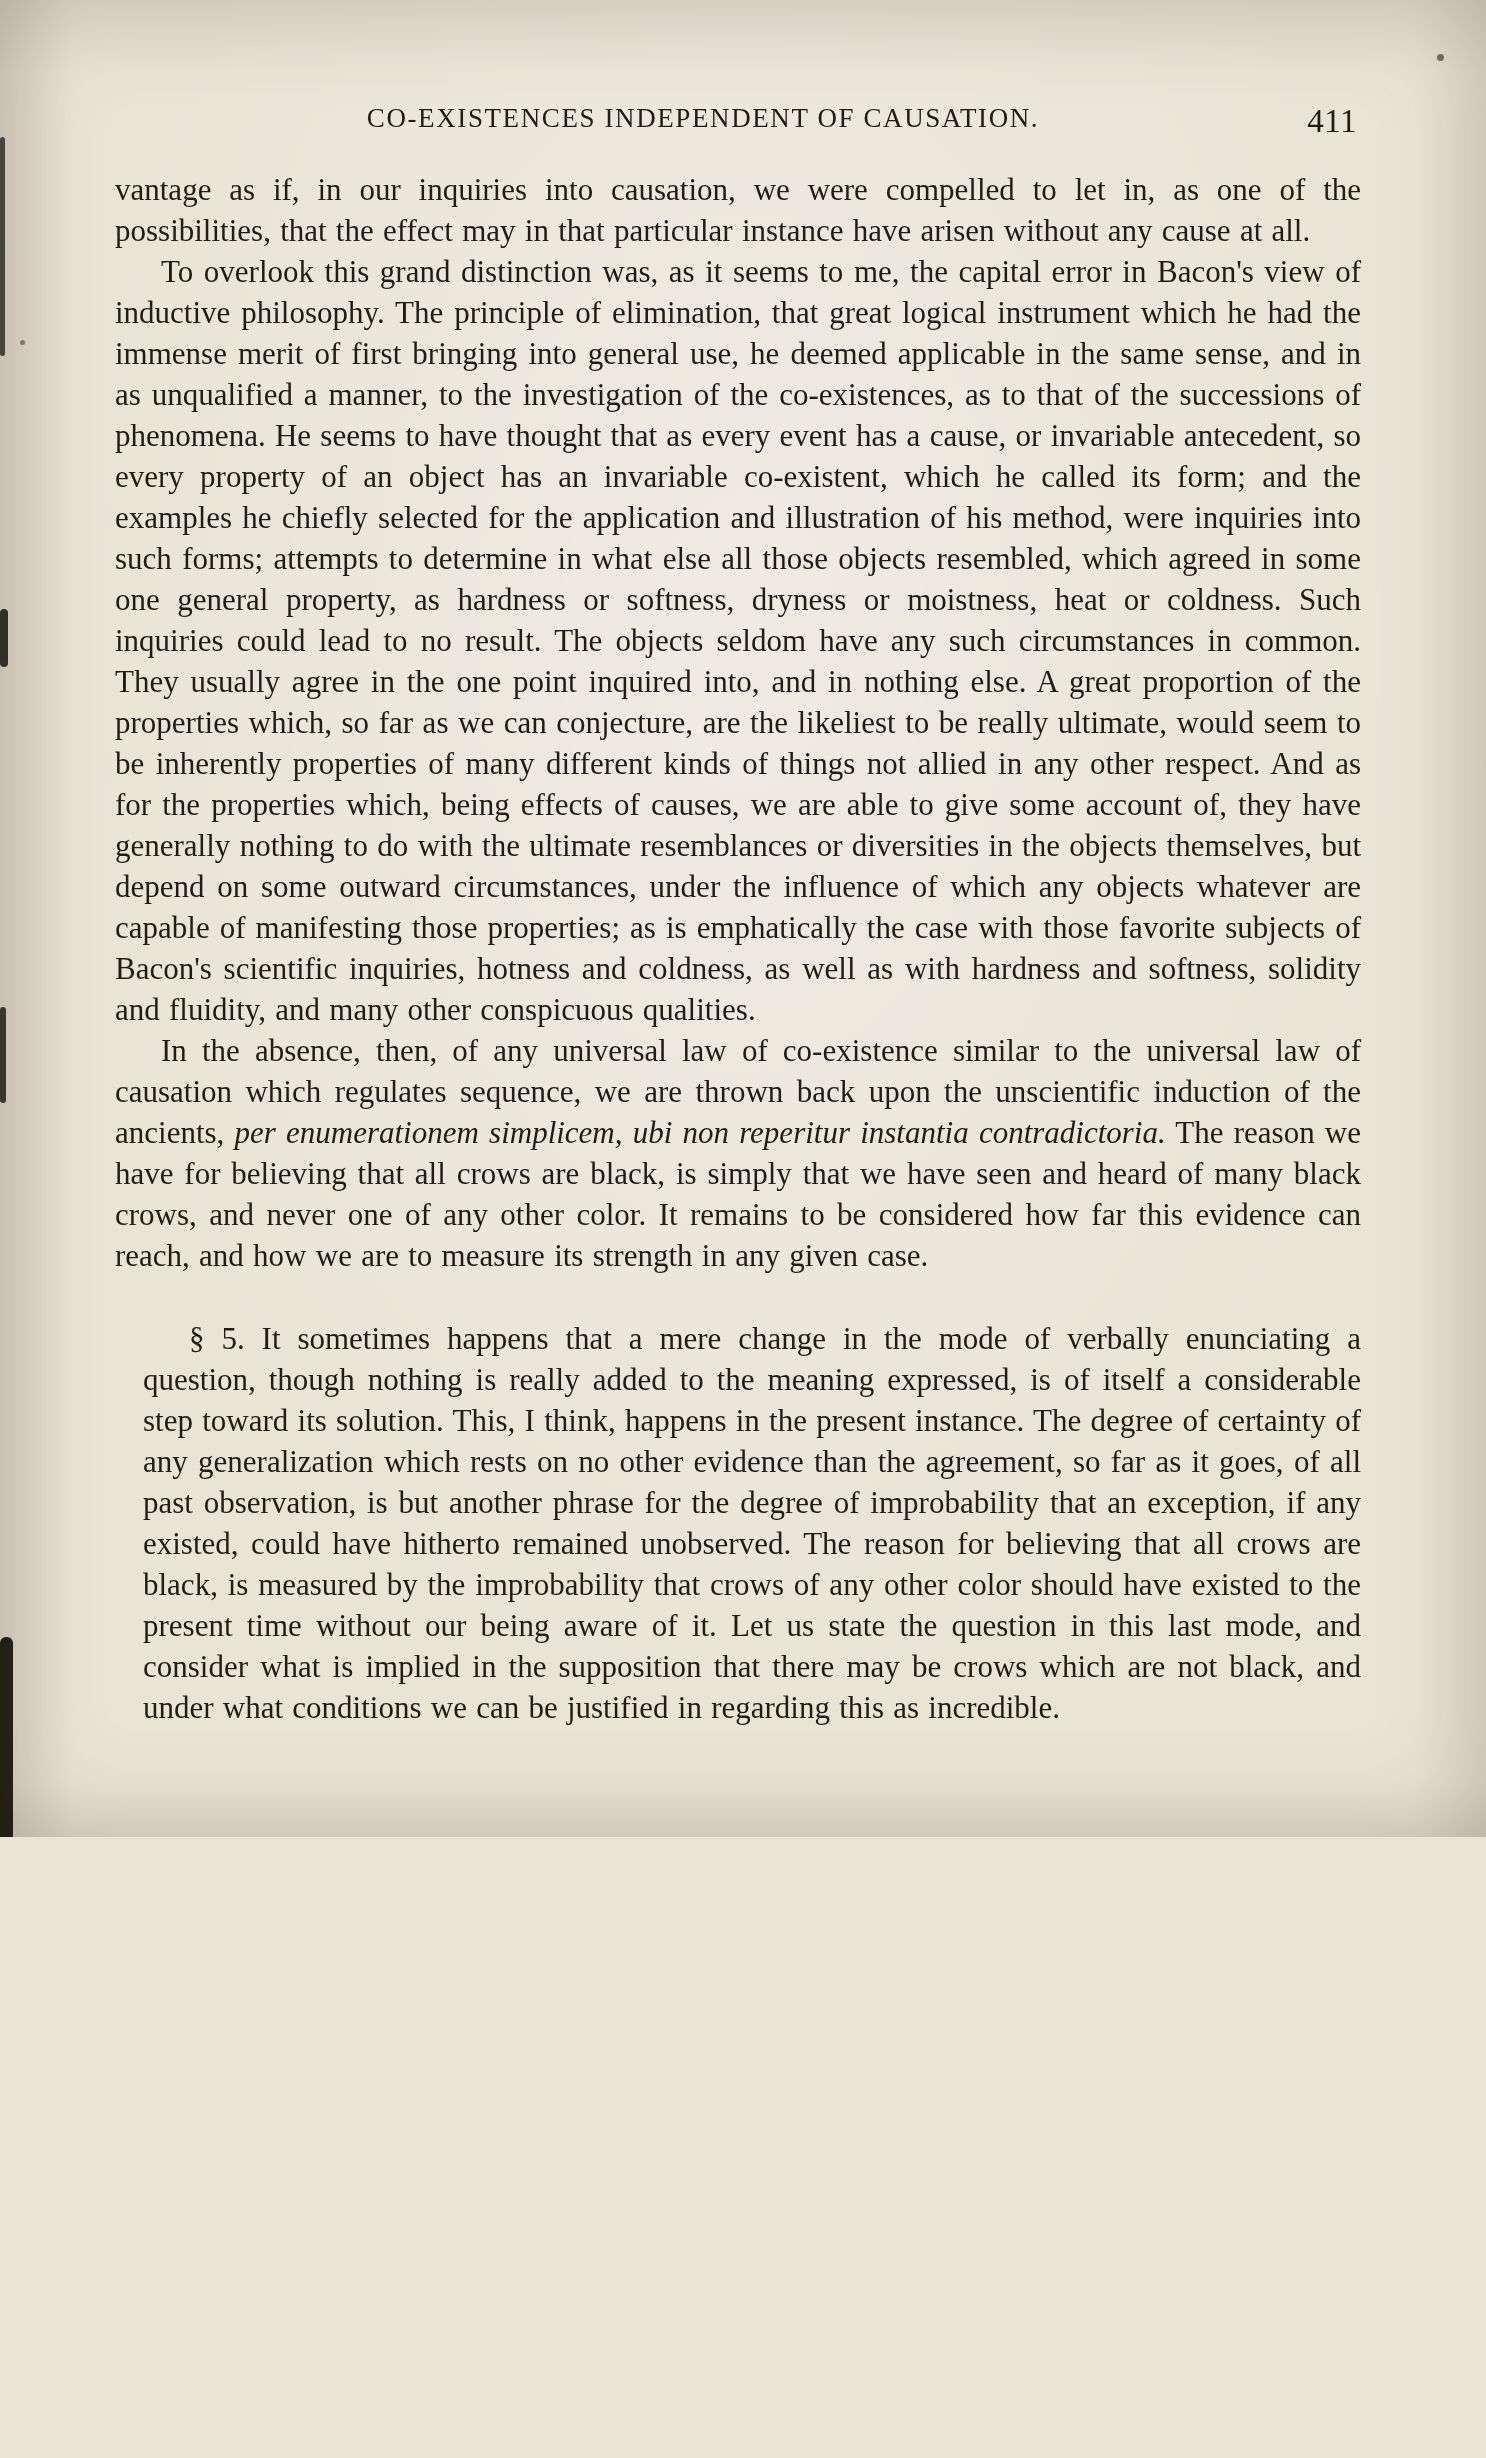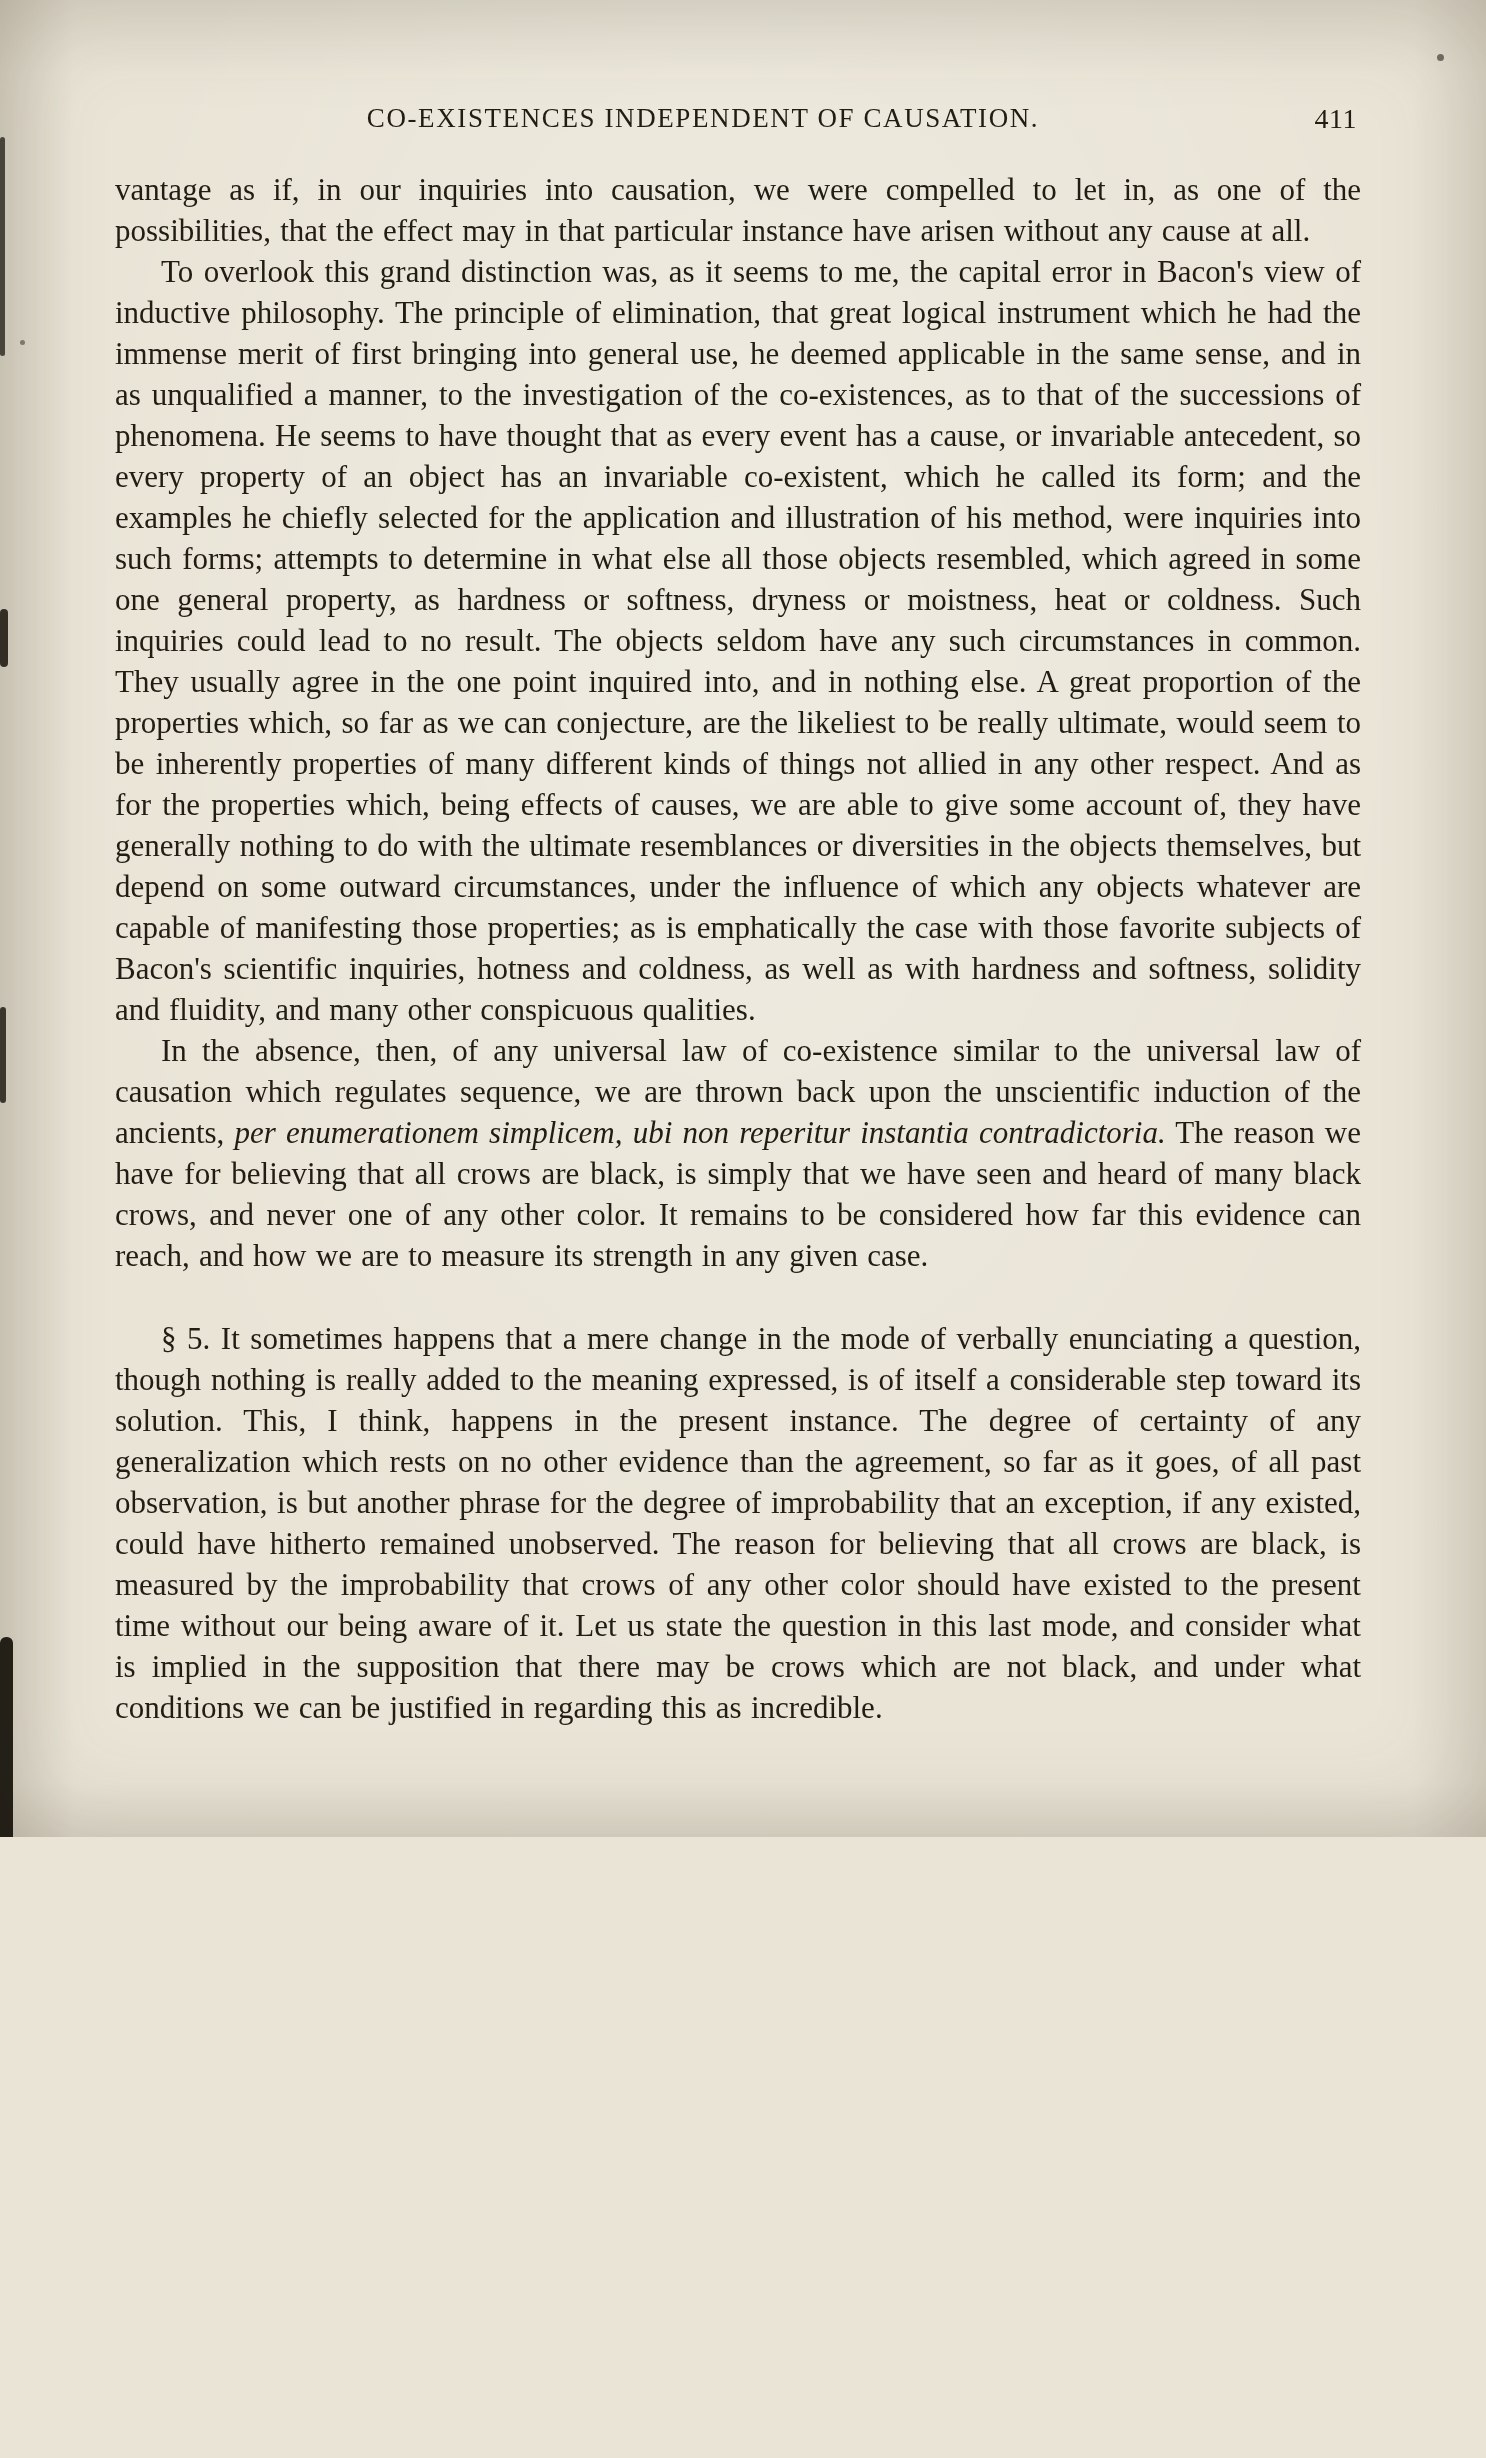--- a/index.html
+++ b/index.html
@@ -40,41 +40,42 @@
     text-align: center;
     font-size: 27px;
     letter-spacing: 1.6px;
     padding-right: 70px; 
     white-space: nowrap;
   }
   .running-header .page-number {
     position: absolute;
     right: 4px;
     top: 0;
-    font-size: 28px;
+    font-size: 33px;
     letter-spacing: 0.5px;
   }
 
   .body-text {
     font-size: 31px;
     line-height: 41px;
     text-align: justify;
     word-spacing: 1.5px;
   }
 
   p.para {
     margin: 0;
     text-indent: 46px;
   }
   p.para.no-indent {
     text-indent: 0;
     font-family: Liberation Serif, serif;
   }
   p.para.section-gap {
     margin-top: 42px;
+    margin-left: 28px;
   }
   em.latin-phrase {
   }
 
   
   .artifact {
     position: absolute;
     background: #17130c;
   }
   .artifact.streak-top    { left: 0;      top: 137px;  width: 5px;  height: 219px; border-radius: 3px; opacity: .72; }

